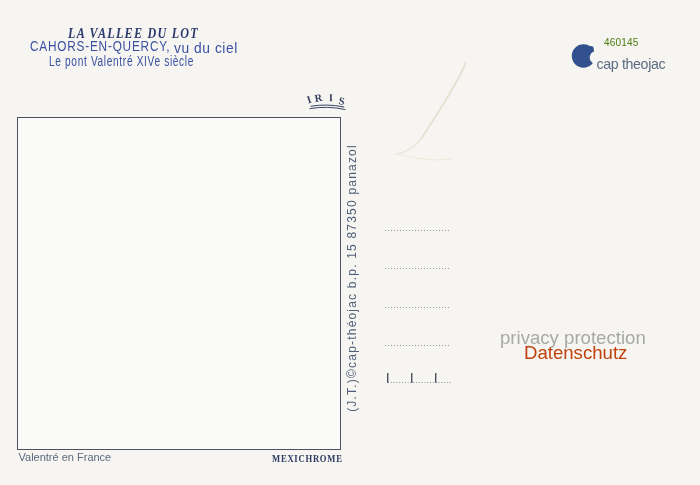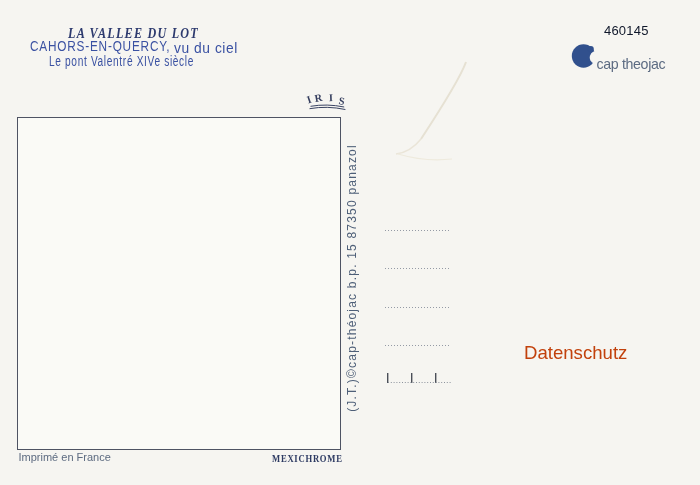--- a/index.html
+++ b/index.html
@@ -12,21 +12,21 @@
 <div id="card">
 
   <div class="abs" style="left:68px;top:24.5px;transform:scaleX(0.834);transform-origin:left top;font-family:'Liberation Serif',serif;font-style:italic;font-weight:bold;font-size:14.5px;letter-spacing:1.5px;color:#2d3a6e;">LA VALLEE DU LOT</div>
 
   <div class="abs" style="left:30px;top:37px;transform:scaleX(0.787);transform-origin:left top;font-size:15px;letter-spacing:1px;color:#3a51a2;">CAHORS-EN-QUERCY,</div>
 
   <div class="abs" style="left:174px;top:41.3px;font-size:13.8px;letter-spacing:0.55px;color:#3a51a2;">vu du ciel</div>
 
   <div class="abs" style="left:48.5px;top:53px;transform:scaleX(0.725);transform-origin:left top;font-size:14px;letter-spacing:0.9px;color:#3a51a2;">Le pont Valentré XIVe siècle</div>
 
-  <div class="abs" style="left:604px;top:23px;font-size:13px;letter-spacing:0.2px;color:#0f172a;">460145</div>
+  <div class="abs" style="left:604px;top:37px;font-size:10px;letter-spacing:0.2px;color:#4d7c0f;">460145</div>
 
   <svg class="abs" style="left:567px;top:40px;" width="34" height="32" viewBox="0 0 34 32">
     <circle cx="16.5" cy="16" r="11.7" fill="#31508d"></circle>
     <circle cx="23.8" cy="9" r="3" fill="#31508d"></circle>
     <ellipse cx="28.8" cy="17.3" rx="6" ry="6.4" fill="#f6f5f1" transform="rotate(18 28.8 17.3)"></ellipse>
   </svg>
 
   <div class="abs" style="left:596.5px;top:47.5px;font-size:14.2px;letter-spacing:-0.35px;color:#5c6b82;margin-top:8px;">cap theojac</div>
 
   <svg class="abs" style="left:300px;top:86px;" width="60" height="30" viewBox="0 0 60 30">
@@ -58,19 +58,20 @@
 
   <div class="abs" style="left:385px;top:344.5px;width:65px;height:1.4px;background:repeating-linear-gradient(90deg,#949aa5 0 1.3px,transparent 1.3px 3px);"></div>
 
   <svg class="abs" style="left:384px;top:371px;" width="70" height="14" viewBox="0 0 70 14">
     <rect x="3" y="2" width="1.4" height="10" fill="#4b4f58"></rect>
     <rect x="27" y="2" width="1.4" height="10" fill="#4b4f58"></rect>
     <rect x="51" y="2" width="1.4" height="10" fill="#4b4f58"></rect>
     <line x1="4" y1="11.5" x2="67" y2="11.5" stroke="#8c929c" stroke-width="1" stroke-dasharray="1 1.8"></line>
   </svg>
 
+  <div class="abs" style="left:500px;top:327px;font-size:18.6px;color:#a8a8a8;letter-spacing:0;">privacy protection</div>
 
   <div class="abs" style="left:524px;top:342px;font-size:18.6px;color:#c2410c;letter-spacing:0;">Datenschutz</div>
 
-  <div class="abs" style="left:18.5px;top:450.5px;font-size:11px;letter-spacing:0;color:#5d6b80;">Imprimé en France</div>
+  <div class="abs" style="left:18.5px;top:450.5px;font-size:11px;letter-spacing:0;color:#5d6b80;">Valentré en France</div>
 
   <div class="abs" style="left:271.5px;top:453.4px;transform:scaleX(0.83);transform-origin:left top;font-family:'Liberation Serif',serif;font-weight:bold;font-size:10.4px;letter-spacing:0.9px;color:#2d3a62;">MEXICHROME</div>
 </div>
 
 </body></html>

